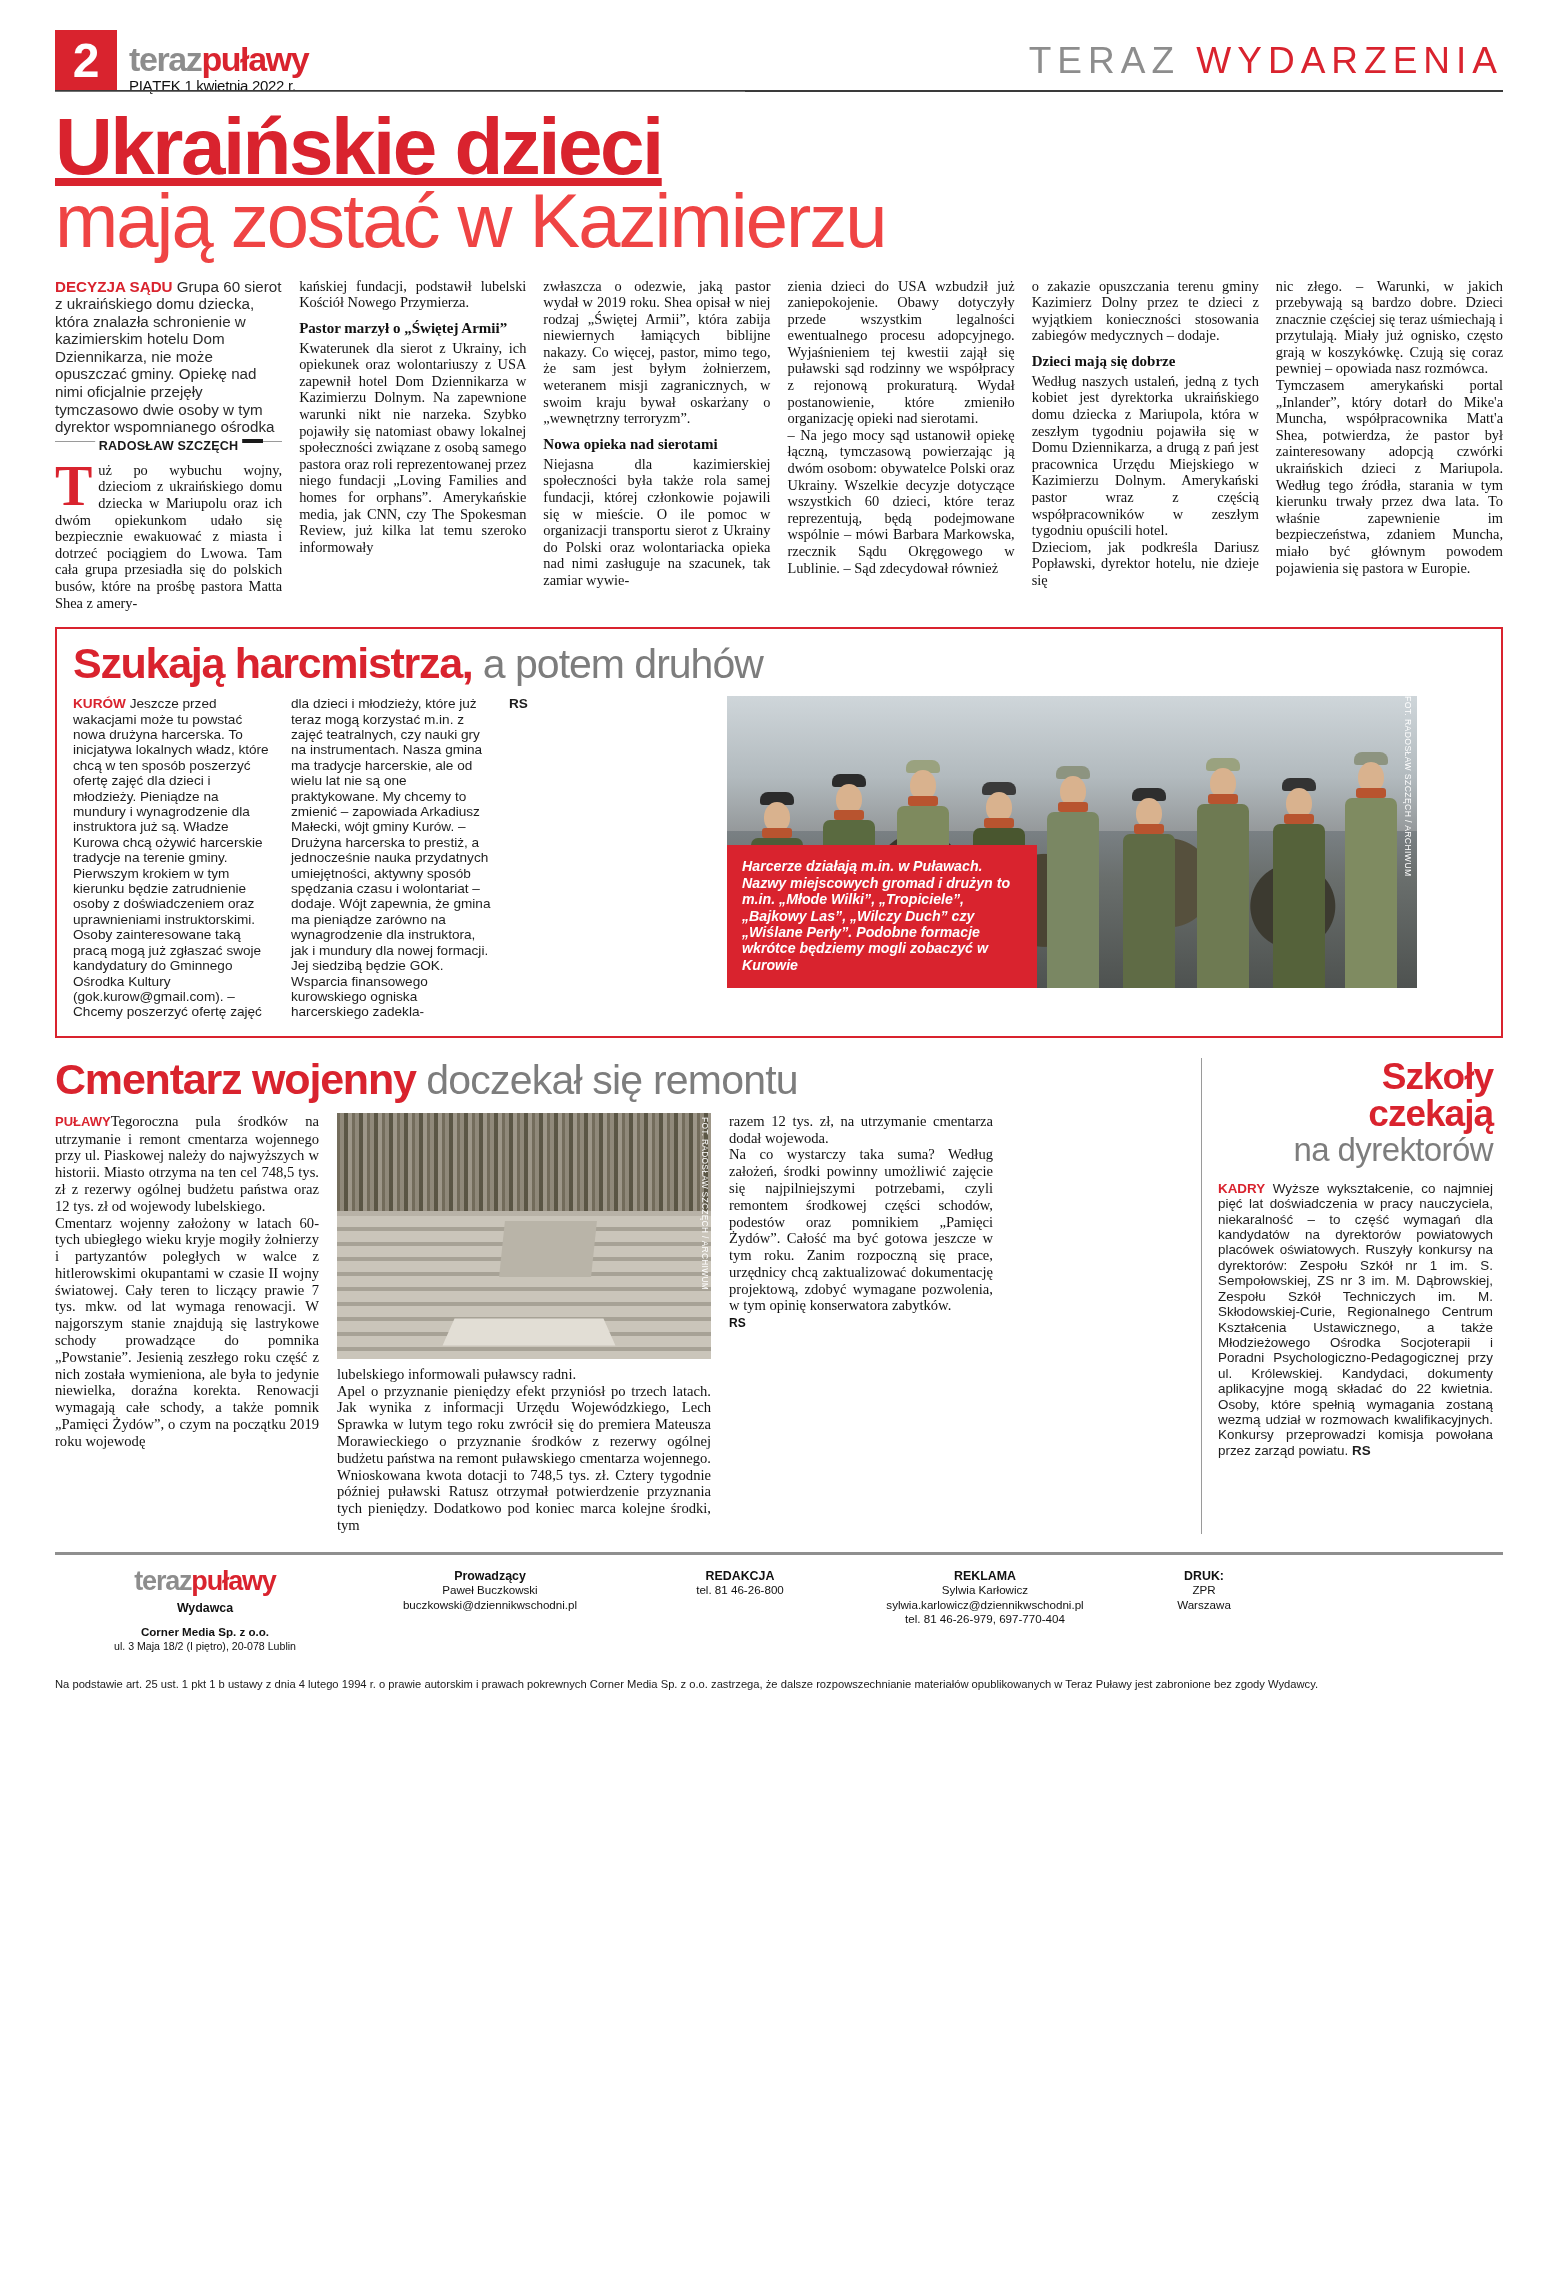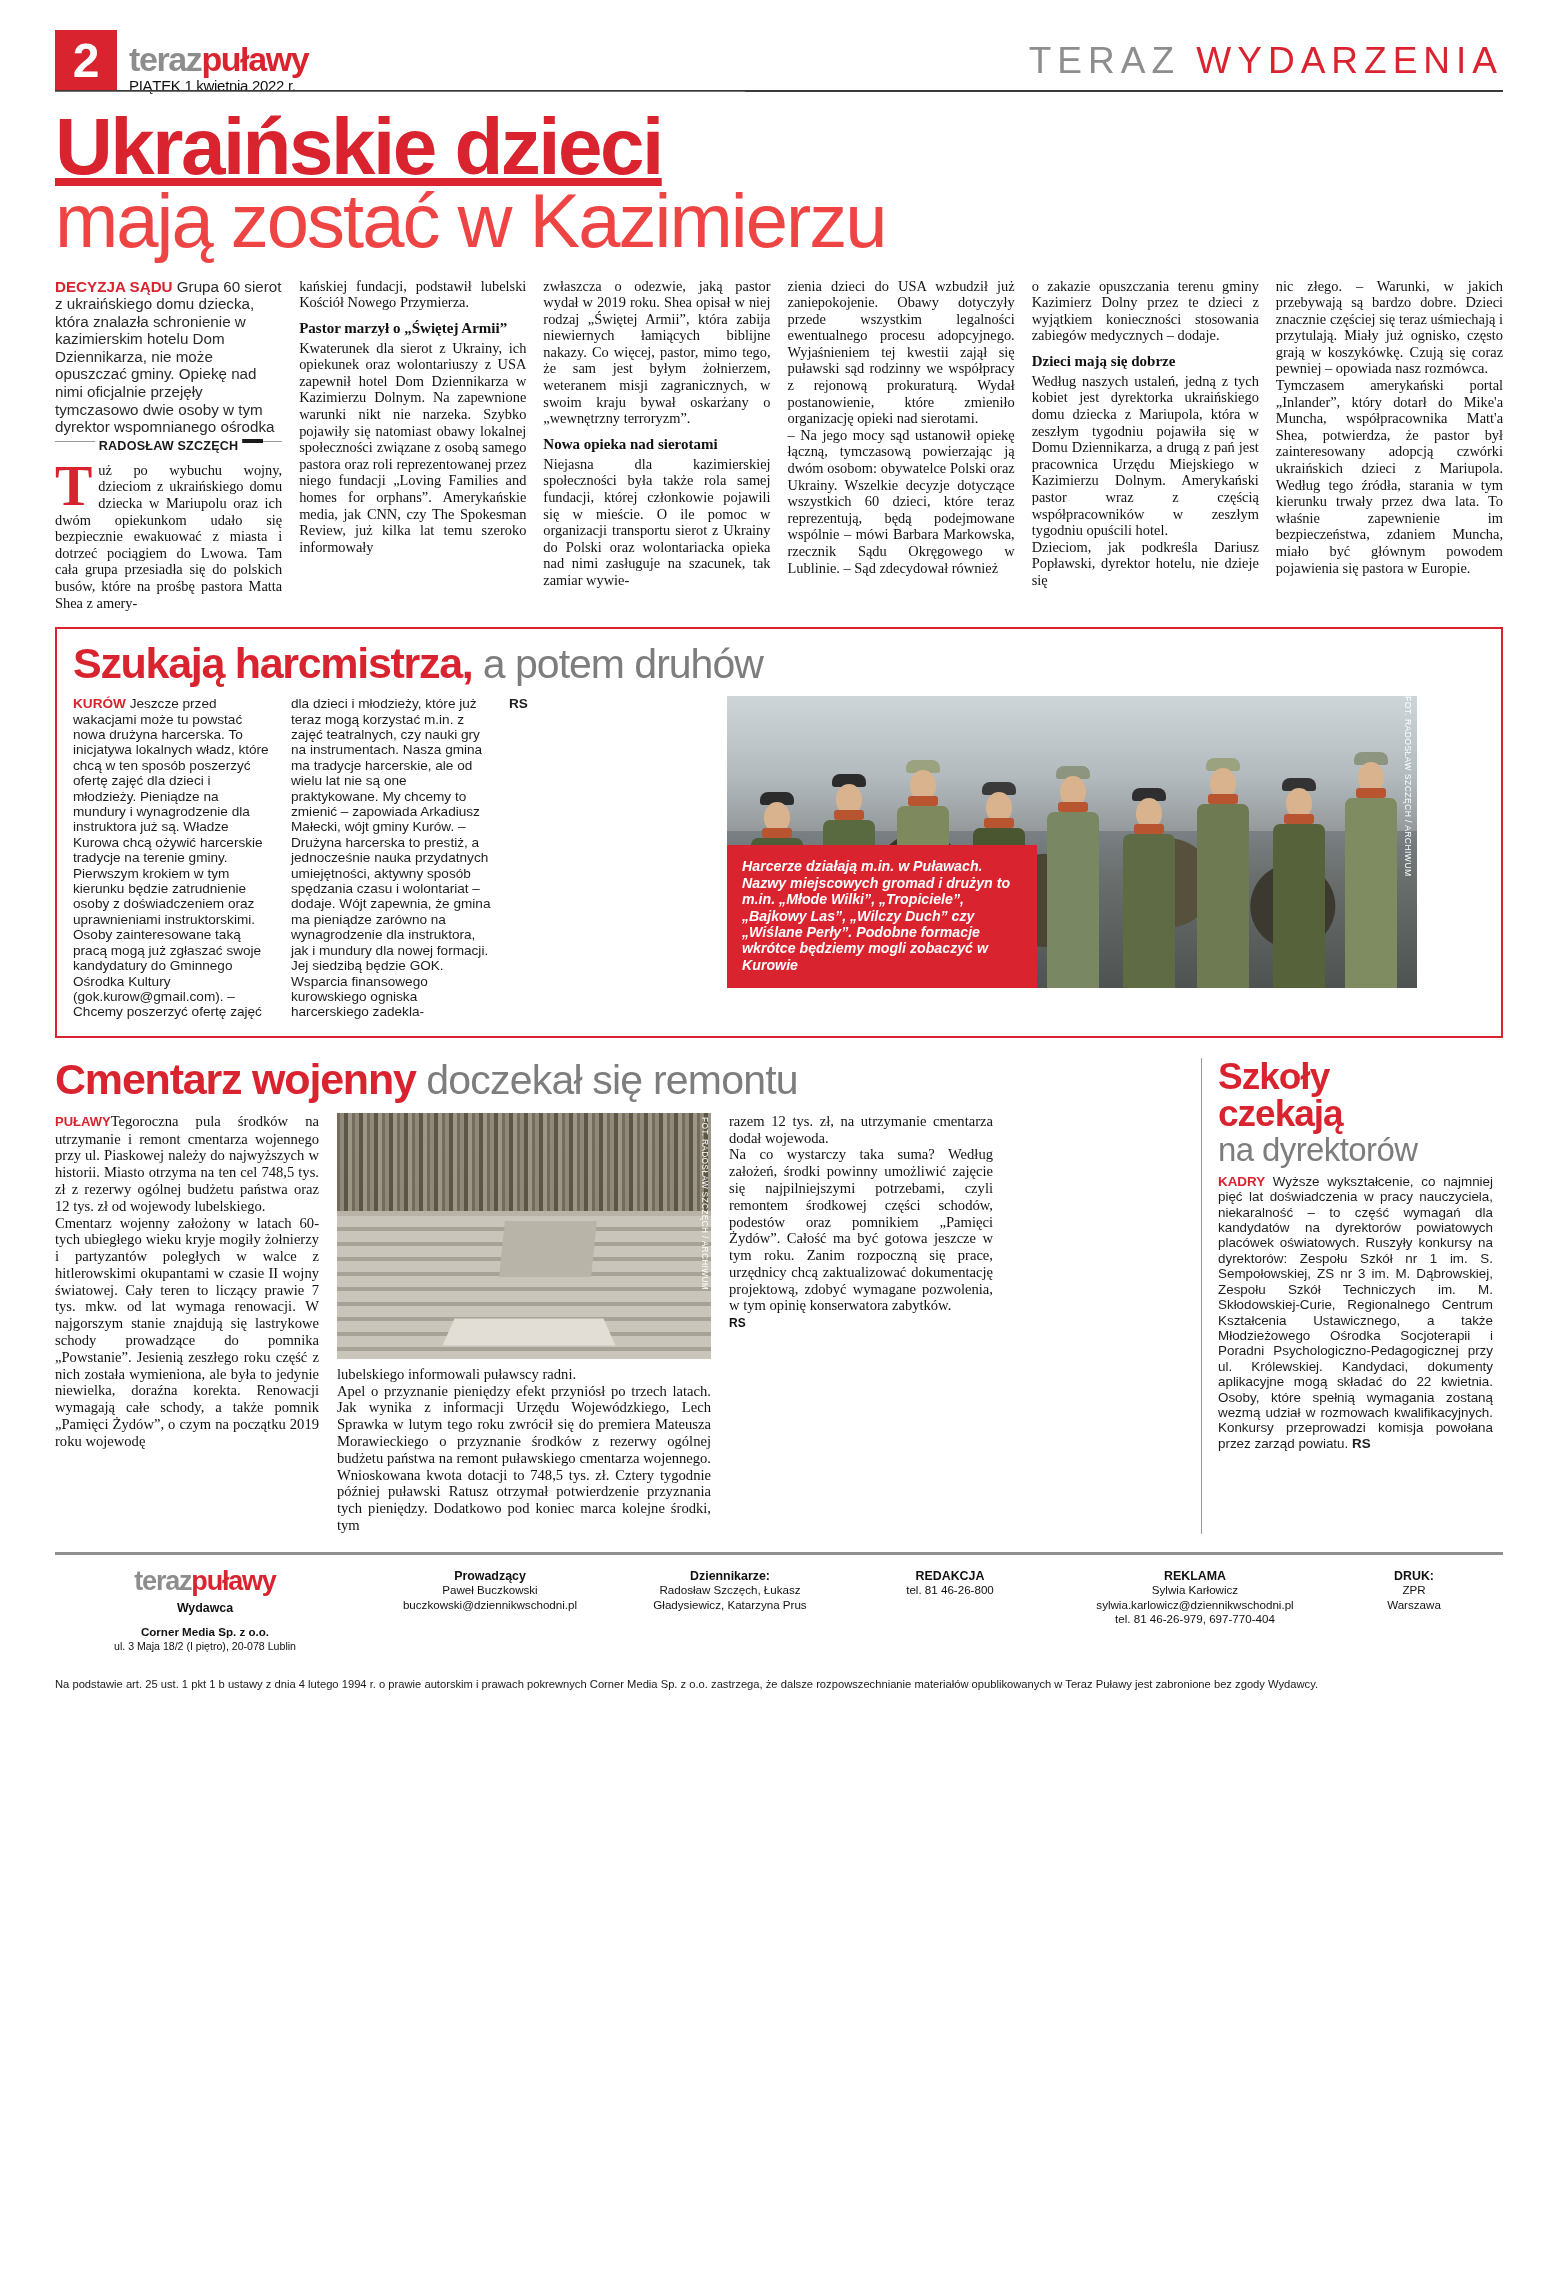--- a/index.html
+++ b/index.html
@@ -109,21 +109,21 @@
   .photo-cem{width:374px;height:246px;position:relative;overflow:hidden;margin-bottom:7px;
     background:linear-gradient(180deg,#d8d4cb 0%,#cfcabf 26%,#b9b3a8 40%,#a9a498 58%,#bdb9ae 78%,#cdc9bf 100%);}
   .cem-trees{position:absolute;top:0;left:0;right:0;height:40%;
     background:repeating-linear-gradient(90deg,#6e6756 0 3px, #8c8576 3px 7px, #55503f 7px 11px, #9a9385 11px 15px);
     opacity:.95;}
   .cem-steps{position:absolute;left:0;right:0;bottom:0;height:58%;
     background:repeating-linear-gradient(180deg,#cac5ba 0 11px,#a7a296 11px 15px);}
   .cem-mon{position:absolute;left:44%;top:44%;width:92px;height:56px;background:#b9b4a8;transform:skewX(-6deg);}
   .cem-slab{position:absolute;left:30%;bottom:3%;width:160px;height:40px;background:#e2ded5;transform:perspective(200px) rotateX(48deg);}
   .cem-credit{position:absolute;right:1px;top:4px;height:238px;writing-mode:vertical-rl;font-size:8.4px;color:#fff;letter-spacing:.3px;}
-  .s3r-head{line-height:1.02;margin-bottom:7px;}
+  .s3r-head{line-height:1.02;margin-bottom:14px;text-align:right;}
   .s3r-head .red{display:block;font-size:37px;font-weight:bold;color:#d9232e;letter-spacing:-1px;}
   .s3r-head .grey{display:block;font-size:33px;font-weight:300;color:#7d7d7d;letter-spacing:-0.6px;}
   .s3r-body{font-family:"Liberation Sans", sans-serif;font-size:13.4px;line-height:15.4px;text-align:justify;color:#1d1d1d;}
   .s3r-body .kicker{color:#d9232e;font-weight:bold;}
   .s3r-body p{margin:0;}
 
   
   .foot-rule{height:3px;background:#8f8f8f;margin-top:18px;}
   .footer{display:flex;margin-top:14px;}
   .f-col{font-size:11.6px;line-height:14.5px;text-align:center;color:#111;font-family:"Liberation Sans", sans-serif;}
@@ -354,24 +354,20 @@
       <div style="font-weight:bold;margin-top:9px">Corner Media Sp. z o.o.</div>
       <div style="font-size:10.6px">ul. 3 Maja 18/2 (I piętro), 20-078 Lublin</div>
     </div>
 
     <div class="f-col f-2">
       <div class="f-title">Prowadzący</div>
       <div>Paweł Buczkowski</div>
       <div>buczkowski@dziennikwschodni.pl</div>
     </div>
 
-    <div class="f-col f-3">
-      <div class="f-title">Dziennikarze:</div>
-      <div>Radosław Szczęch, Łukasz Gładysiewicz, Katarzyna Prus</div>
-    </div>
 
     <div class="f-col f-4">
       <div class="f-title">REDAKCJA</div>
       <div>tel. 81 46-26-800</div>
     </div>
 
     <div class="f-col f-5">
       <div class="f-title">REKLAMA</div>
       <div>Sylwia Karłowicz</div>
       <div>sylwia.karlowicz@dziennikwschodni.pl</div>

